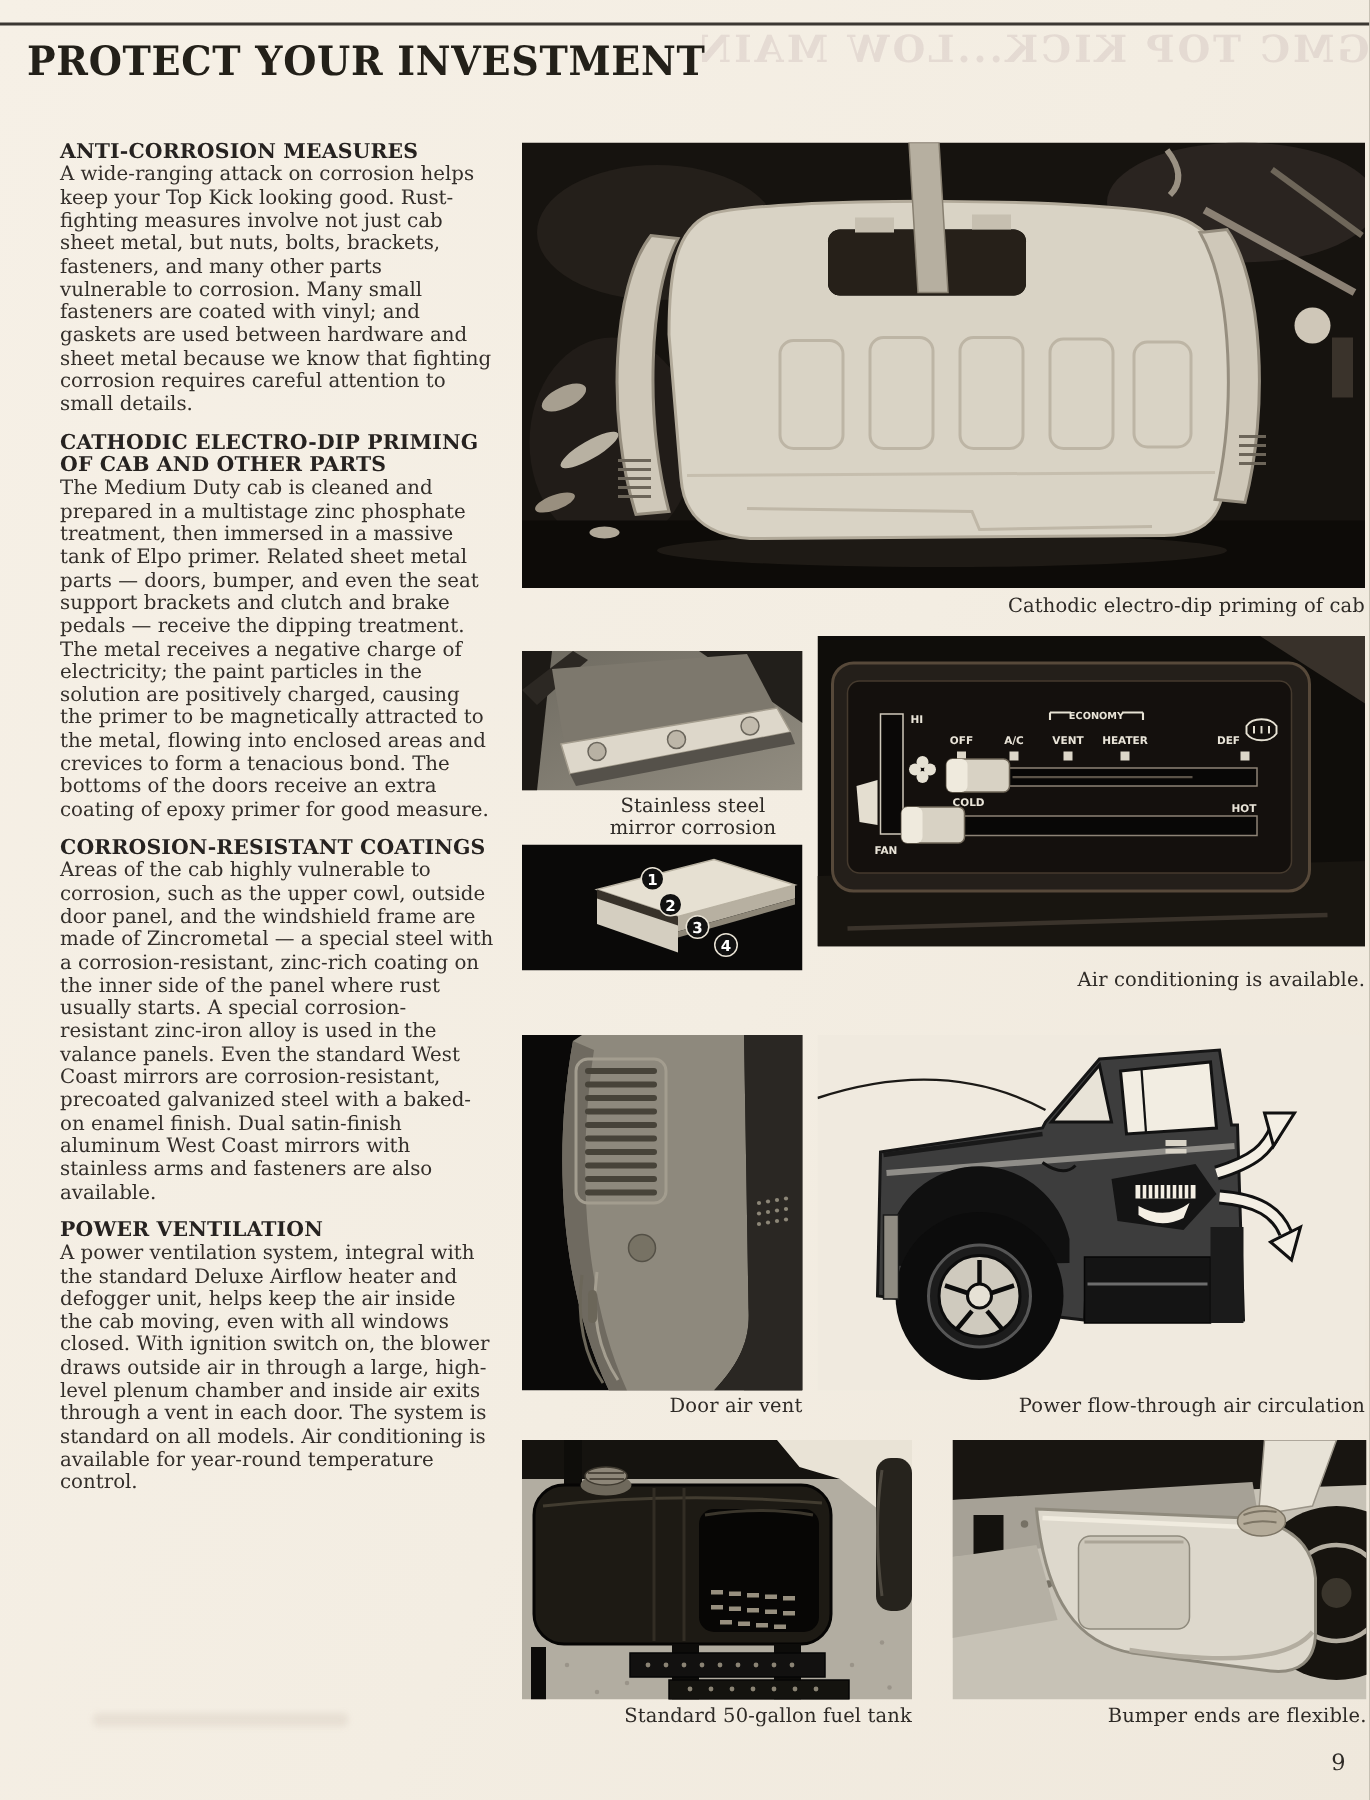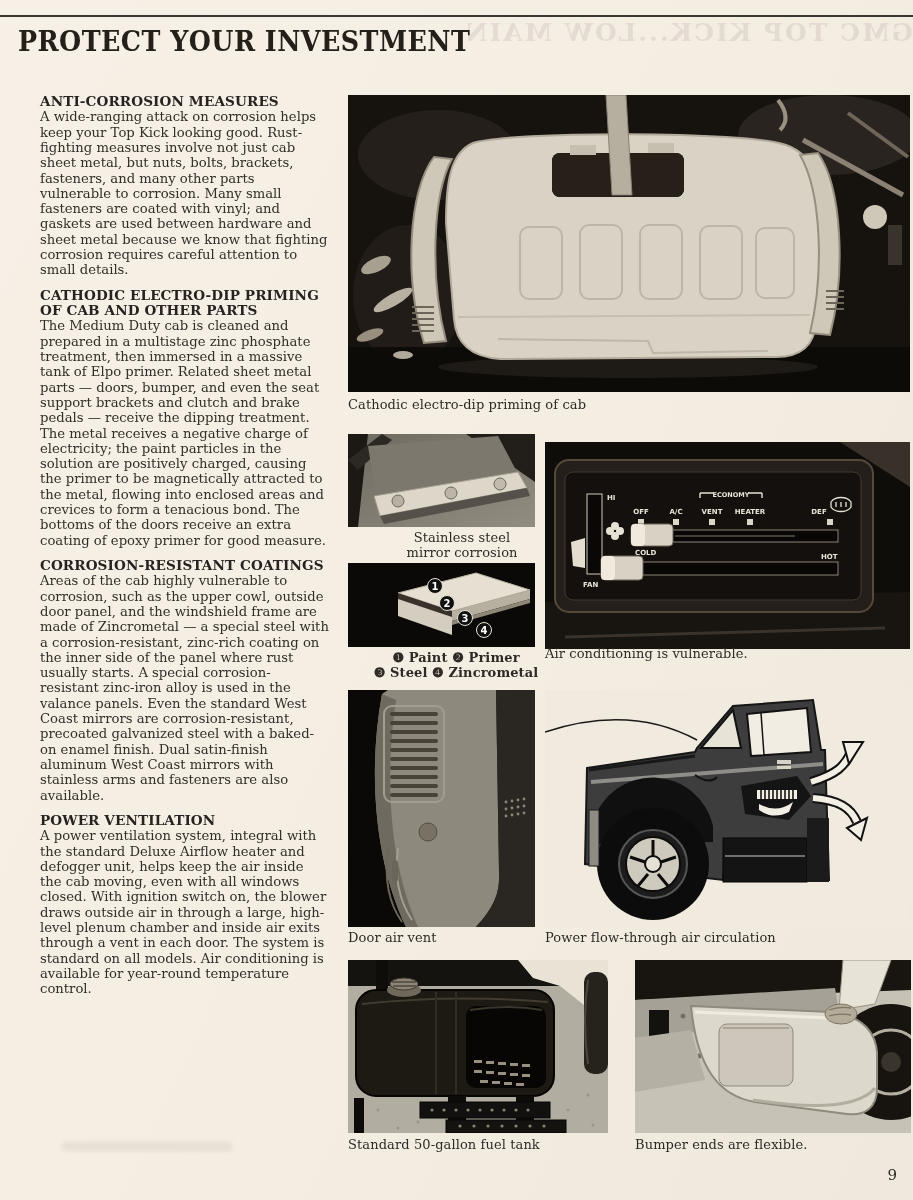--- a/index.html
+++ b/index.html
@@ -26,21 +26,21 @@
   .section{margin:0 12px 10px 0;}
   .section h2{
     margin:0;font-size:13.6px;line-height:15.4px;font-weight:bold;color:#262220;
     letter-spacing:0.1px;
   }
   .section p{margin:0;font-size:13.2px;line-height:15.3px;color:#332e2a;}
   .fig{position:absolute;}
   .fig svg{display:block;}
   .caption{
     position:absolute;font-size:13px;line-height:15px;color:#2e2a26;
-    text-align:left;letter-spacing:0.1px;
+    text-align:right;letter-spacing:0.1px;
   }
   .caption.left{text-align:center;}
   .pagenum{position:absolute;right:16px;top:1166px;font-size:15px;color:#2e2a26;}
   .acface{font-family:"DejaVu Sans",sans-serif;fill:#e9e4d8;font-weight:bold;}
 </style>
 </head>
 <body>
 
 <div class="page">
 
@@ -158,26 +158,22 @@
         <text x="87" y="27" fill="#fff">1</text>
         <circle cx="99" cy="40" r="7.5" fill="#111" stroke="#e8e2d4"></circle>
         <text x="99" y="44" fill="#fff">2</text>
         <circle cx="117" cy="55" r="7.5" fill="#111" stroke="#e8e2d4"></circle>
         <text x="117" y="59" fill="#fff">3</text>
         <circle cx="136" cy="67" r="7.5" fill="#111" stroke="#e8e2d4"></circle>
         <text x="136" y="71" fill="#fff">4</text>
       </g>
     </svg>
   </div>
-  <div class="caption left" style="left:366px;top:650px;width:180px;font-weight:bold;">
-    <div>❶ Paint ❷ Primer</div>
-    <div>❸ Steel ❹ Zincrometal</div>
-  </div>
-
-  <div class="fig" style="left:545px;top:442px;text-align:right;">
+
+  <div class="fig" style="left:545px;top:424px;text-align:right;">
     <svg width="365" height="207" viewBox="0 0 365 207">
       <rect width="365" height="207" fill="#0f0d0a"></rect>
       <polygon points="295,0 365,0 365,45" fill="#38312a"></polygon>
       <polygon points="0,160 365,150 365,207 0,207" fill="#181510"></polygon>
       <path d="M20,195 L340,186" stroke="#3a332b" stroke-width="3"></path>
       <rect x="10" y="18" width="318" height="152" rx="14" fill="#241f1a" stroke="#57493a" stroke-width="2"></rect>
       <rect x="20" y="30" width="296" height="128" rx="8" fill="#14100d" stroke="#45false"></rect>
       <rect x="20" y="30" width="296" height="128" rx="8" fill="#14100d" stroke="#453a2e"></rect>
 
       <rect x="42" y="52" width="15" height="80" fill="#0a0807" stroke="#cfc8ba"></rect>
@@ -223,21 +219,21 @@
       <text x="90" y="113" class="acface" font-size="7">COLD</text>
       <text x="276" y="117" class="acface" font-size="7">HOT</text>
 
       <rect x="58" y="120" width="235" height="13" fill="#080706" stroke="#8d8376"></rect>
       <g>
         <rect x="56" y="114" width="42" height="24" rx="4" fill="#d8d2c4" stroke="#6e6557"></rect>
         <rect x="56" y="114" width="14" height="24" rx="4" fill="#efeadd"></rect>
       </g>
     </svg>
   </div>
-  <div class="caption" style="left:545px;top:646px;width:365px;">Air conditioning is vulnerable.</div>
+  <div class="caption" style="left:545px;top:646px;width:365px;">Air conditioning is available.</div>
 
   <div class="fig" style="left:348px;top:690px;">
     <svg width="187" height="237" viewBox="0 0 187 237">
       <rect width="187" height="237" fill="#0a0908"></rect>
       <rect x="148" y="0" width="39" height="237" fill="#332f2a"></rect>
       <path d="M34,4 C20,80 26,170 58,237 L128,237 C148,216 152,200 151,182 L148,0 L40,0 Z" fill="#8e897d"></path>
       <path d="M34,4 C20,80 26,170 58,237 L70,237 C42,175 36,90 48,10 Z" fill="#6f6a60"></path>
 
       <rect x="36" y="16" width="60" height="96" rx="8" fill="none" stroke="#a39d8f" stroke-width="2"></rect>
       <g fill="#474339">

